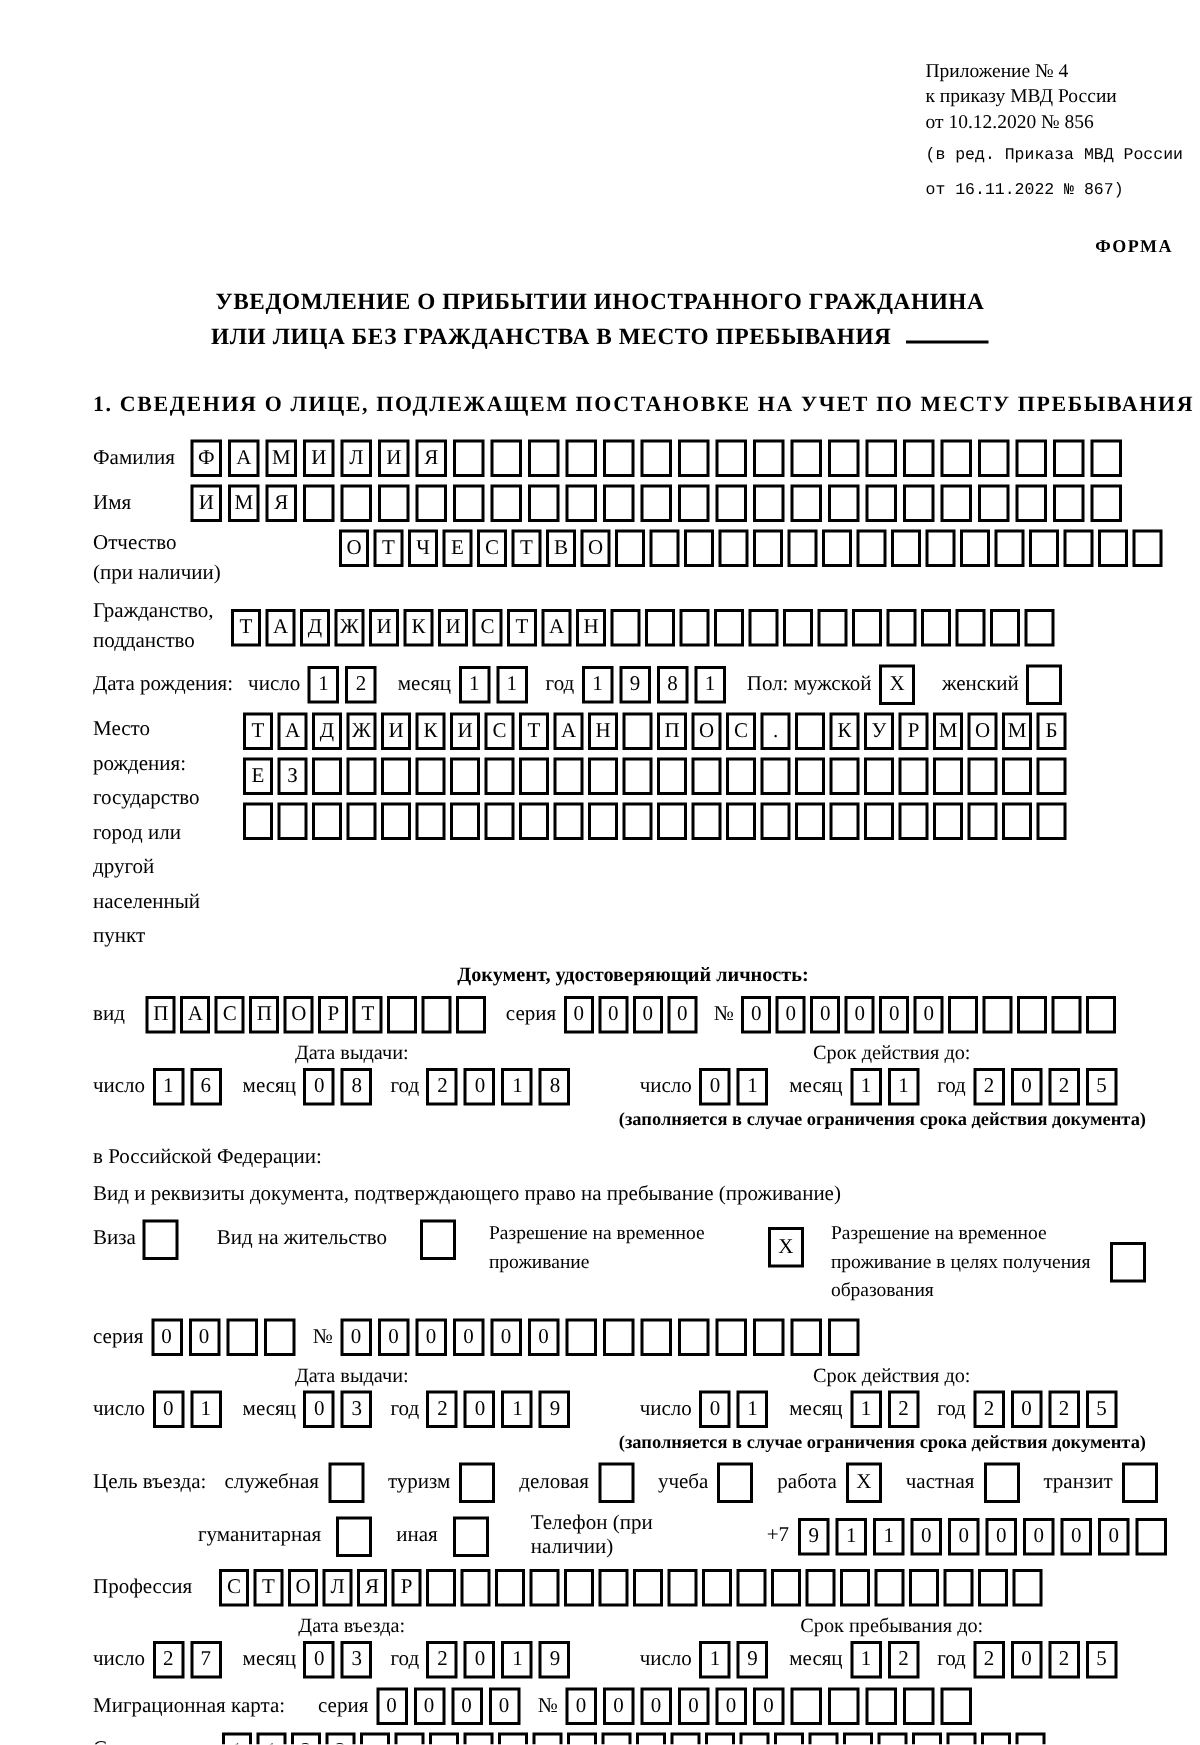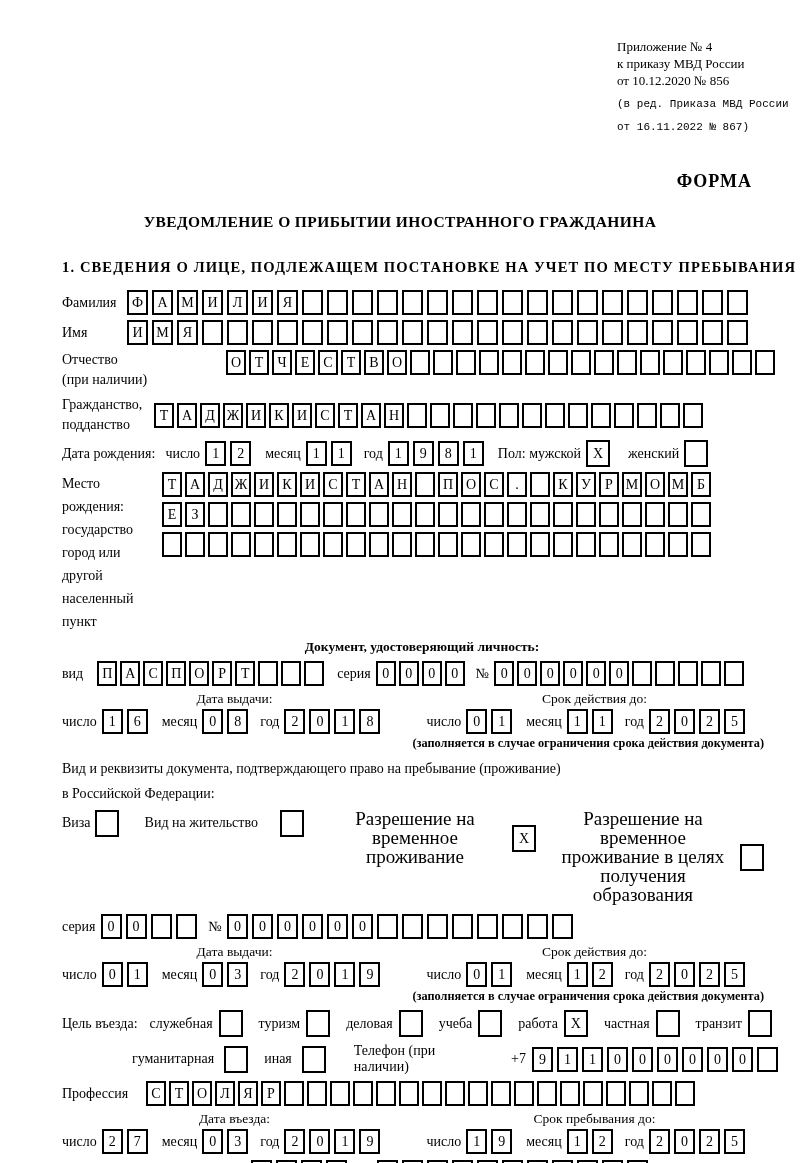--- a/index.html
+++ b/index.html
@@ -5,21 +5,21 @@
   html,body{margin:0;padding:0;background:#ffffff;}
   .page{
     position:relative;
     width:800px;height:1163px;
     background:#ffffff;color:#000;
     font-family:"Liberation Serif","DejaVu Serif",serif;
     overflow:hidden;box-sizing:border-box;
   }
   .appendix{margin:38px 0 0 617px;font-size:13px;line-height:17px;}
   .appendix .ed{font-size:11px;line-height:16px;margin-top:7px;font-family:Liberation Mono, monospace;}
-  .forma{margin-top:36px;padding-right:48px;text-align:right;font-weight:bold;font-size:18px;letter-spacing:1px;}
+  .forma{margin-top:22px;padding-right:18px;text-align:right;font-weight:bold;font-size:12px;letter-spacing:1px;}
   .title{margin-top:18px;text-align:center;font-weight:bold;font-size:15.5px;line-height:23px;letter-spacing:.4px;}
   .tunder{display:inline-block;width:55px;border-bottom:2px solid #000;margin-left:10px;}
   .sec1{margin:26px 0 0 62px;font-weight:bold;font-size:14.6px;letter-spacing:1.1px;}
   .body{margin:14px 0 0 62px;width:720px;font-size:14px;}
 
   .row{display:flex;align-items:center;margin-bottom:5px;}
   .lab{flex:none;}
   .w65{width:65px;}
   .lab2{flex:none;display:flex;flex-direction:column;line-height:20px;}
   .cells{display:inline-flex;flex:none;white-space:nowrap;}
@@ -39,21 +39,21 @@
 
   .center-bold{font-weight:bold;font-size:13.5px;text-align:center;margin:6px 0 6px 0;}
   .dhead{display:flex;font-size:13.5px;margin:4px 0 2px 0;}
   .dh1{width:345px;text-align:center;} .dh2{width:375px;text-align:center;}
   .drow{display:flex;align-items:center;margin-bottom:2px;}
   .dl{flex:none;margin-right:5px;} .dgap{width:42px;flex:none;}
   .dnote{font-size:12.3px;text-align:right;padding-right:18px;margin-bottom:6px;font-weight:bold;}
 
   .intro{line-height:23px;margin-bottom:2px;}
   .opts{display:flex;align-items:flex-start;margin:4px 0 10px 0;}
-  .optw{flex:none;text-align:center;font-size:19px;line-height:19px;width:178px;}
+  .optw{flex:none;font-size:13px;line-height:19px;width:178px;}
   .opt-inline{flex:none;display:flex;align-items:center;}
   .opts .cells{margin-top:1px;}
 
   .purpose-row{display:flex;align-items:center;margin-bottom:6px;flex-wrap:nowrap;}
   .purpose-row .plab{margin:0 6px 0 12px;}
   .purpose2{margin-left:70px;}
   .phone-pre{margin:0 6px 0 10px;}
 </style>
 </head>
 <body>
@@ -65,20 +65,21 @@
     <div>к приказу МВД России</div>
     <div>от 10.12.2020 № 856</div>
     <div class="ed">(в ред. Приказа МВД России</div>
     <div class="ed">от 16.11.2022 № 867)</div>
   </div>
 
   <div class="forma">ФОРМА</div>
 
   <div class="title">
     <div>УВЕДОМЛЕНИЕ О ПРИБЫТИИ ИНОСТРАННОГО ГРАЖДАНИНА</div>
+    <div><span>ИЛИ ЛИЦА БЕЗ ГРАЖДАНСТВА В МЕСТО ПРЕБЫВАНИЯ</span><span class="tunder"></span></div>
   </div>
 
   <div class="sec1">1. СВЕДЕНИЯ О ЛИЦЕ, ПОДЛЕЖАЩЕМ ПОСТАНОВКЕ НА УЧЕТ ПО МЕСТУ ПРЕБЫВАНИЯ</div>
 
   <div class="body">
 
     <div class="row">
       <span class="lab w65">Фамилия</span>
       <span class="cells">
           <span class="cell">Ф</span>
@@ -404,22 +405,22 @@
       <span class="dl">год</span>
       <span class="cells">
           <span class="cell">2</span>
           <span class="cell">0</span>
           <span class="cell">2</span>
           <span class="cell">5</span>
         </span>
     </div>
     <div class="dnote">(заполняется в случае ограничения срока действия документа)</div>
 
+    <div class="intro">в Российской Федерации:</div>
     <div class="intro">Вид и реквизиты документа, подтверждающего право на пребывание (проживание)</div>
-    <div class="intro">в Российской Федерации:</div>
 
     <div class="opts">
       <span class="opt-inline">
         <span>Виза</span>
         <span class="cells cb" style="margin-left:4px;">
             <span class="cell"></span>
           </span>
       </span>
       <span class="opt-inline" style="margin-left:22px;">
         <span>Вид на жительство</span>

